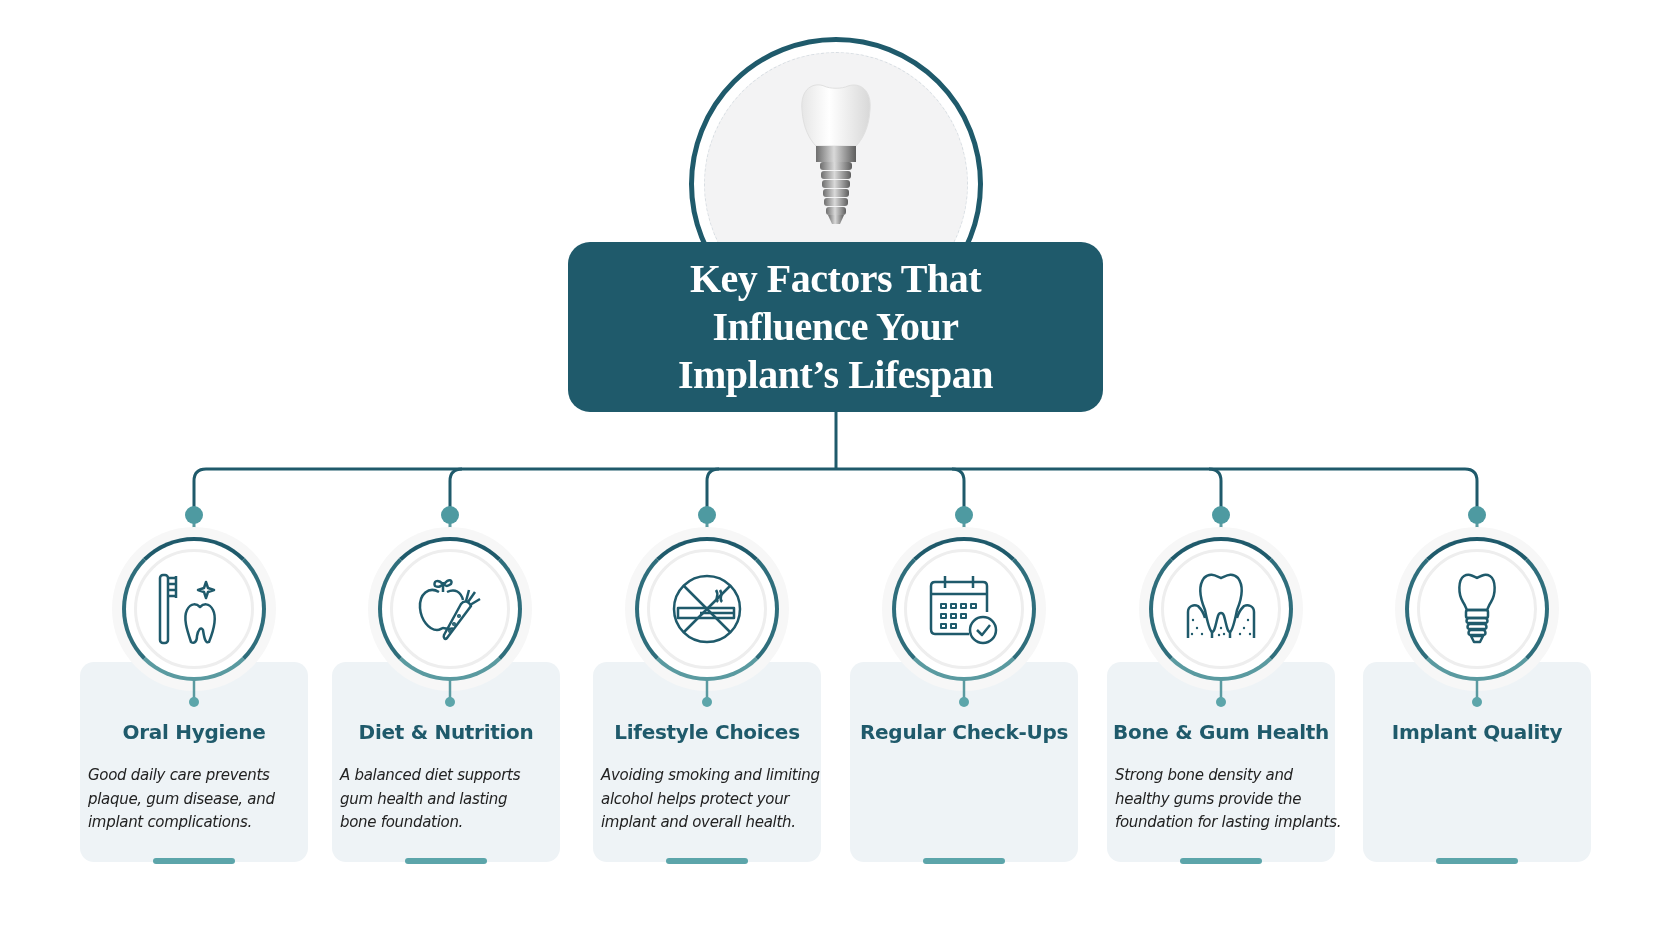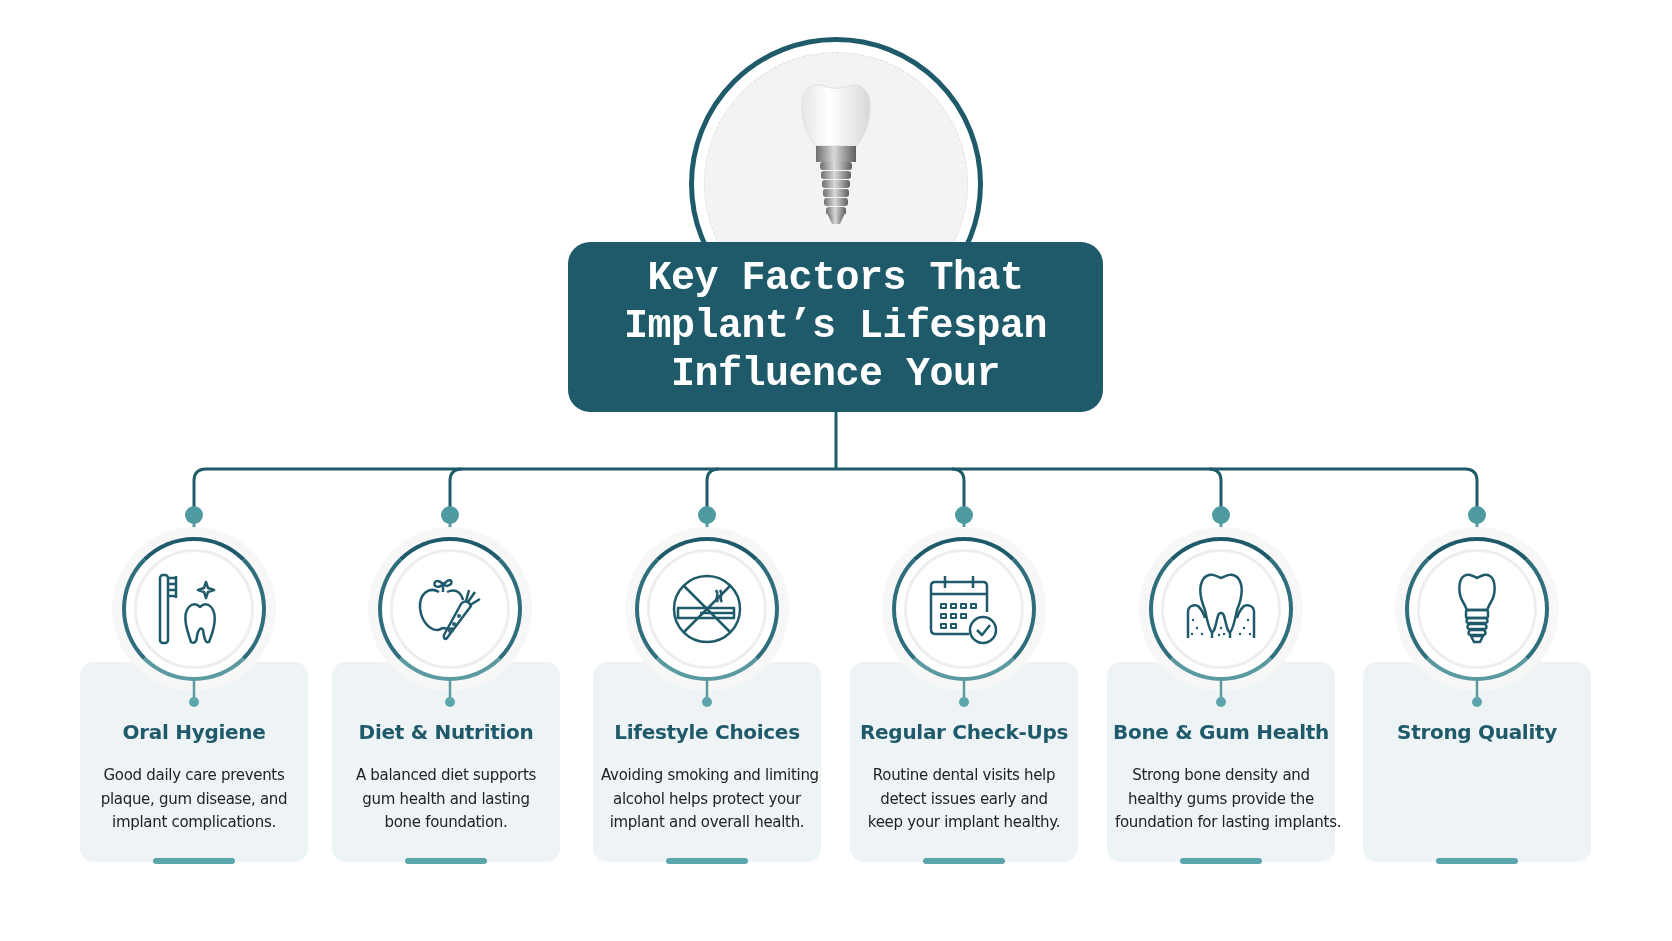--- a/index.html
+++ b/index.html
@@ -19,42 +19,42 @@
     position: absolute; left: 10px; top: 10px; right: 10px; bottom: 10px;
     border-radius: 50%; background: #f3f3f4; border: 1px dashed #d7dde2;
   }
   .hero svg { position: absolute; left: 100px; top: 38px; }
   
   .title-box {
     left: 568px; top: 242px; width: 535px; height: 170px;
     background: #1f5a6b; border-radius: 22px;
     display: flex; align-items: center; justify-content: center;
     color: #ffffff; text-align: center;
-    font-family: Liberation Mono, monospace; font-weight: bold;
+    font-family: Liberation Serif, serif; font-weight: bold;
     font-size: 40px; line-height: 48px; letter-spacing: -0.5px;
   }
   .title-box span { display: block; }
   
   .connectors { left: 0; top: 0; }
   
   .card {
     width: 228px; height: 200px; top: 662px;
     background: #eef3f6; border-radius: 14px;
   }
   .card-bar {
     position: absolute; left: 73px; bottom: -2px; width: 82px; height: 6px;
     background: #5ca5aa; border-radius: 3px;
   }
   .card-title {
     position: absolute; left: 0; right: 0; top: 58px; text-align: center;
     color: #1f5a6b; font-weight: bold; font-size: 20px; letter-spacing: -0.3px;
   }
   .card-desc {
-    position: absolute; left: 8px; right: 8px; top: 102px; text-align: center;
-    color: #222; font-size: 15px; line-height: 23.5px; letter-spacing: -0.3px;
+    position: absolute; left: 8px; right: 8px; top: 102px; text-align: left;
+    color: #222; font-size: 15px; line-height: 23.5px; letter-spacing: -0.3px; font-style: italic;
   }
   .card-desc span { display: block; white-space: nowrap; }
   
   .icon-halo {
     width: 164px; height: 164px; border-radius: 50%;
     background: #f7f7f7; top: 527px;
   }
   .icon-circle {
     width: 144px; height: 144px; border-radius: 50%; top: 537px;
     box-sizing: border-box; border: 4px solid #1f5a6b;
@@ -114,22 +114,22 @@
       <rect x="30" y="118" width="24" height="8" rx="3"></rect>
       <rect x="32" y="127" width="20" height="8" rx="3"></rect>
       <path d="M34 135 H50 L46 144 H38 Z"></path>
     </g>
   </svg>
 </div>
 
 <div class="abs title-box">
   <div>
     <span>Key Factors That</span>
+    <span>Influence Your</span>
     <span>Implant’s Lifespan</span>
-    <span>Influence Your</span>
   </div>
 </div>
 
 <div class="abs card" style="left:80px">
   <div class="card-title">Oral Hygiene</div>
   <div class="card-desc">
     <span>Good daily care prevents</span>
       <span>plaque, gum disease, and</span>
       <span>implant complications.</span>
   </div>
@@ -148,38 +148,33 @@
   <div class="card-title">Lifestyle Choices</div>
   <div class="card-desc">
     <span>Avoiding smoking and limiting</span>
       <span>alcohol helps protect your</span>
       <span>implant and overall health.</span>
   </div>
   <div class="card-bar"></div>
 </div>
 <div class="abs card" style="left:850px">
   <div class="card-title">Regular Check-Ups</div>
-  <div class="card-desc">
-    <span>Routine dental visits help</span>
-      <span>detect issues early and</span>
-      <span>keep your implant healthy.</span>
-  </div>
   <div class="card-bar"></div>
 </div>
 <div class="abs card" style="left:1107px">
   <div class="card-title">Bone &amp; Gum Health</div>
   <div class="card-desc">
     <span>Strong bone density and</span>
       <span>healthy gums provide the</span>
       <span>foundation for lasting implants.</span>
   </div>
   <div class="card-bar"></div>
 </div>
 <div class="abs card" style="left:1363px">
-  <div class="card-title">Strong Quality</div>
+  <div class="card-title">Implant Quality</div>
   <div class="card-bar"></div>
 </div>
 
 <div class="abs icon-halo" style="left:112px"></div>
 <div class="abs icon-halo" style="left:368px"></div>
 <div class="abs icon-halo" style="left:625px"></div>
 <div class="abs icon-halo" style="left:882px"></div>
 <div class="abs icon-halo" style="left:1139px"></div>
 <div class="abs icon-halo" style="left:1395px"></div>
 

